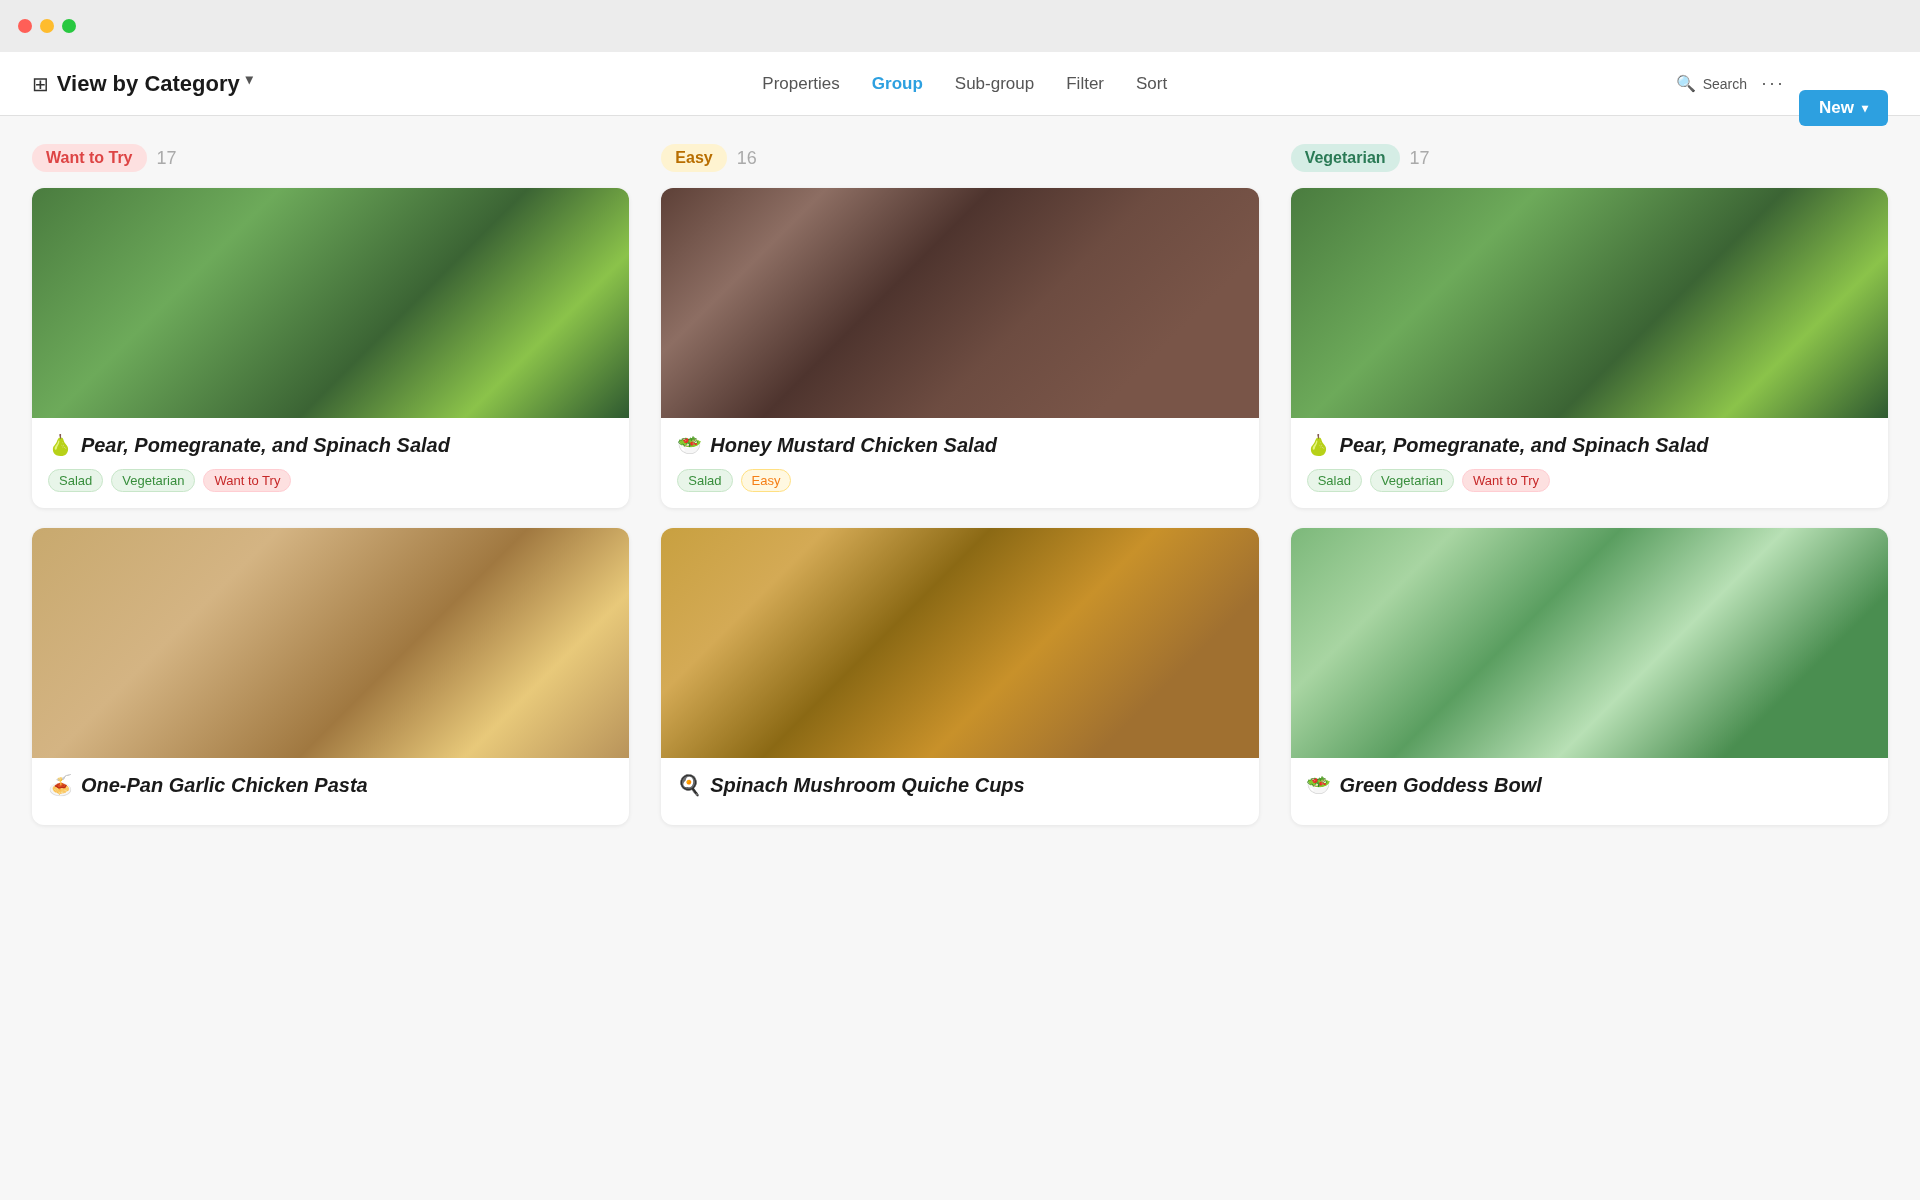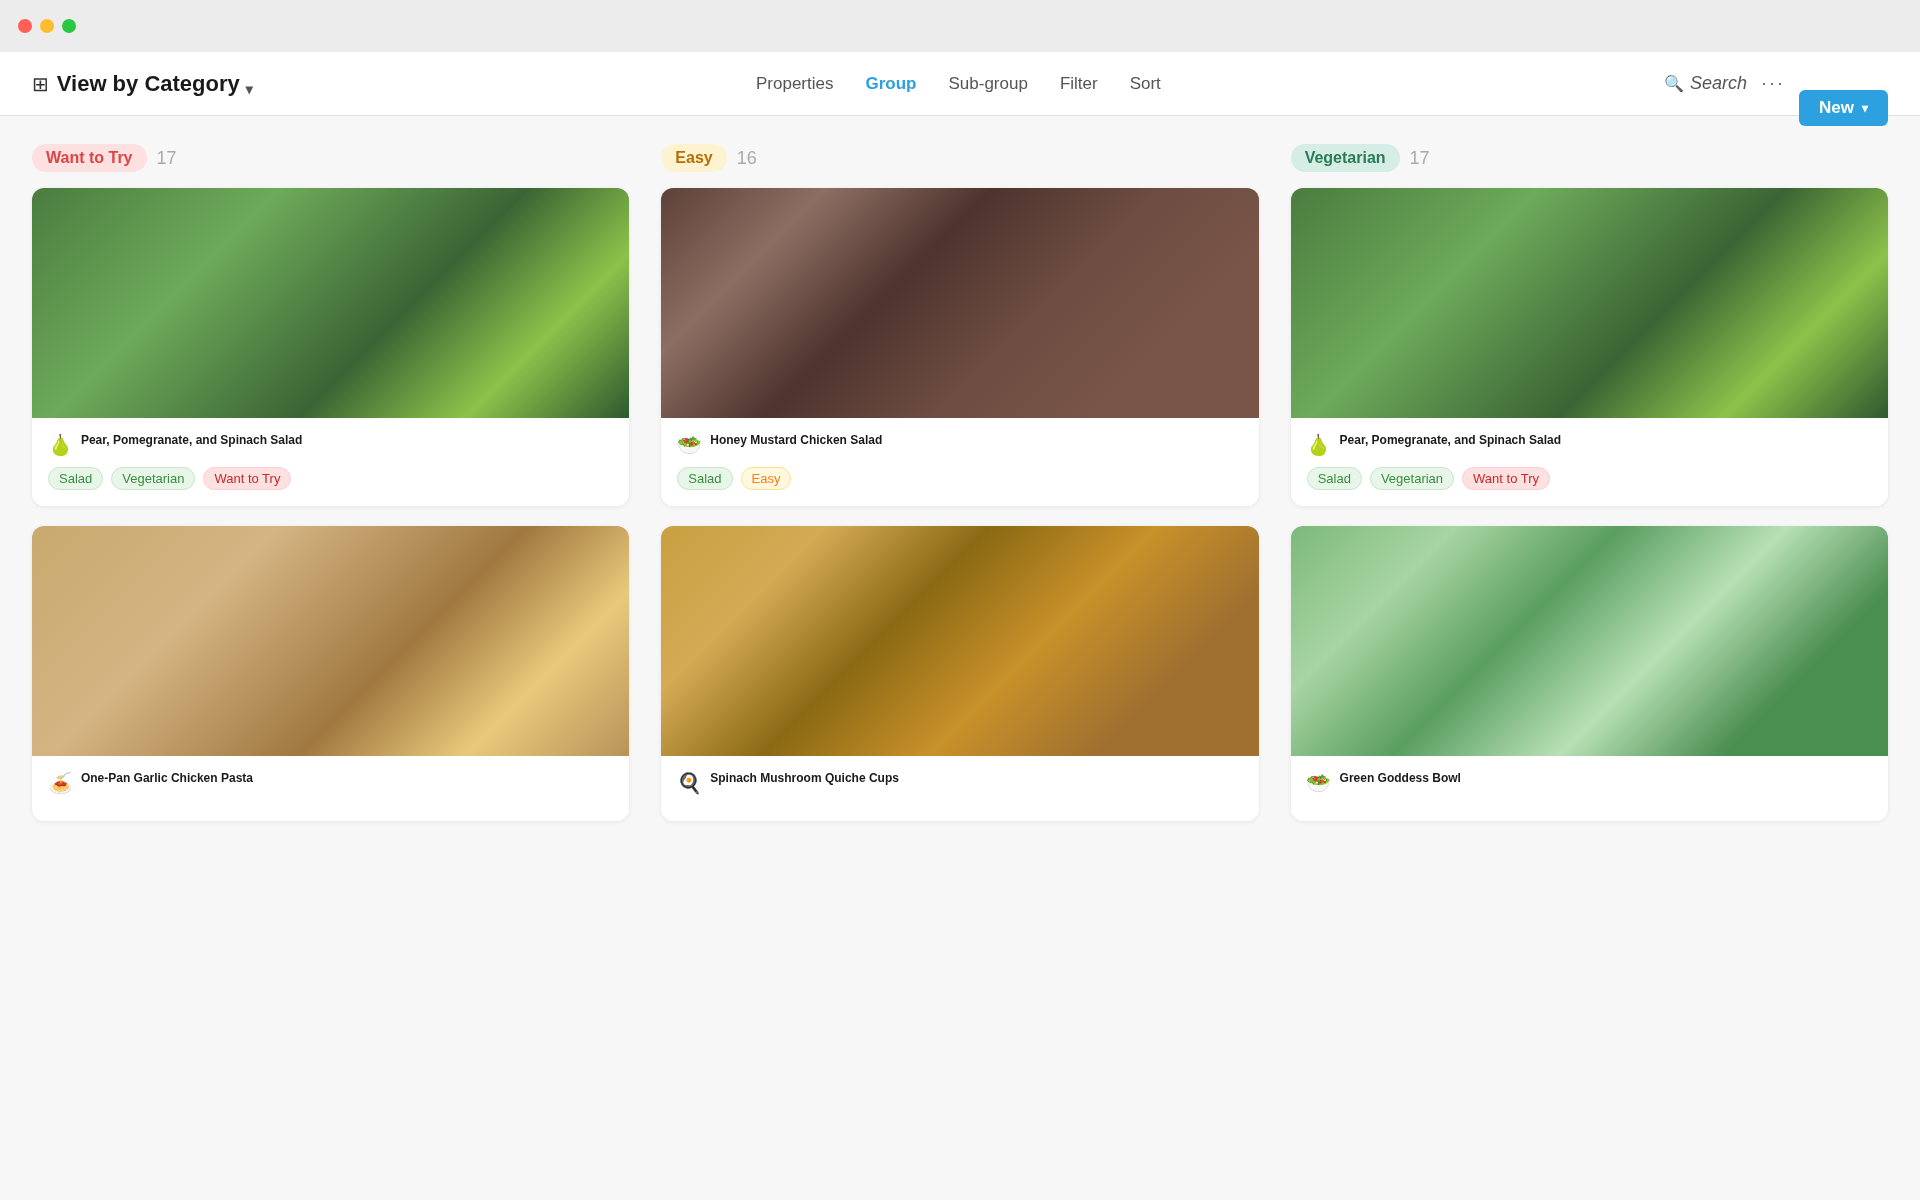--- a/index.html
+++ b/index.html
@@ -47,21 +47,21 @@
     }
     .view-icon {
       font-size: 20px;
       color: #333;
     }
     .view-by-category {
       font-size: 22px;
       font-weight: 600;
       color: #1a1a1a;
       display: flex;
-      align-items: flex-end;
+      align-items: flex-start;
       gap: 6px;
       cursor: pointer;
     }
     .chevron { font-size: 14px; color: #555; }
 
     .toolbar-center {
       display: flex;
       align-items: center;
       gap: 28px;
       flex: 1;
@@ -84,21 +84,21 @@
       gap: 14px;
       flex: 0 0 auto;
     }
     .search-area {
       display: flex;
       align-items: center;
       gap: 6px;
       cursor: pointer;
     }
     .search-icon { font-size: 16px; color: #555; }
-    .search-label { font-size: 18px; color: #555; font-style: italic; }
+    .search-label { font-size: 14px; color: #555; }
     .dots-icon { font-size: 18px; color: #555; letter-spacing: 2px; cursor: pointer; }
 
     .new-btn {
       background: #2da0e0;
       color: #fff;
       border: none;
       border-radius: 6px;
       font-size: 17px;
       font-weight: 600;
       padding: 8px 20px;
@@ -188,24 +188,25 @@
       padding: 14px 16px 16px;
     }
     .card-title-row {
       display: flex;
       align-items: flex-start;
       gap: 8px;
       margin-bottom: 10px;
     }
     .recipe-emoji { font-size: 20px; flex-shrink: 0; margin-top: 1px; }
     .card-title {
-      font-size: 12px;
+      font-size: 20px;
       font-weight: 600;
       color: #1a1a1a;
       line-height: 1.35;
+      font-style: italic;
     }
     .card-tags {
       display: flex;
       gap: 8px;
       flex-wrap: wrap;
     }
     .tag {
       padding: 3px 10px;
       border-radius: 14px;
       font-size: 13px;

